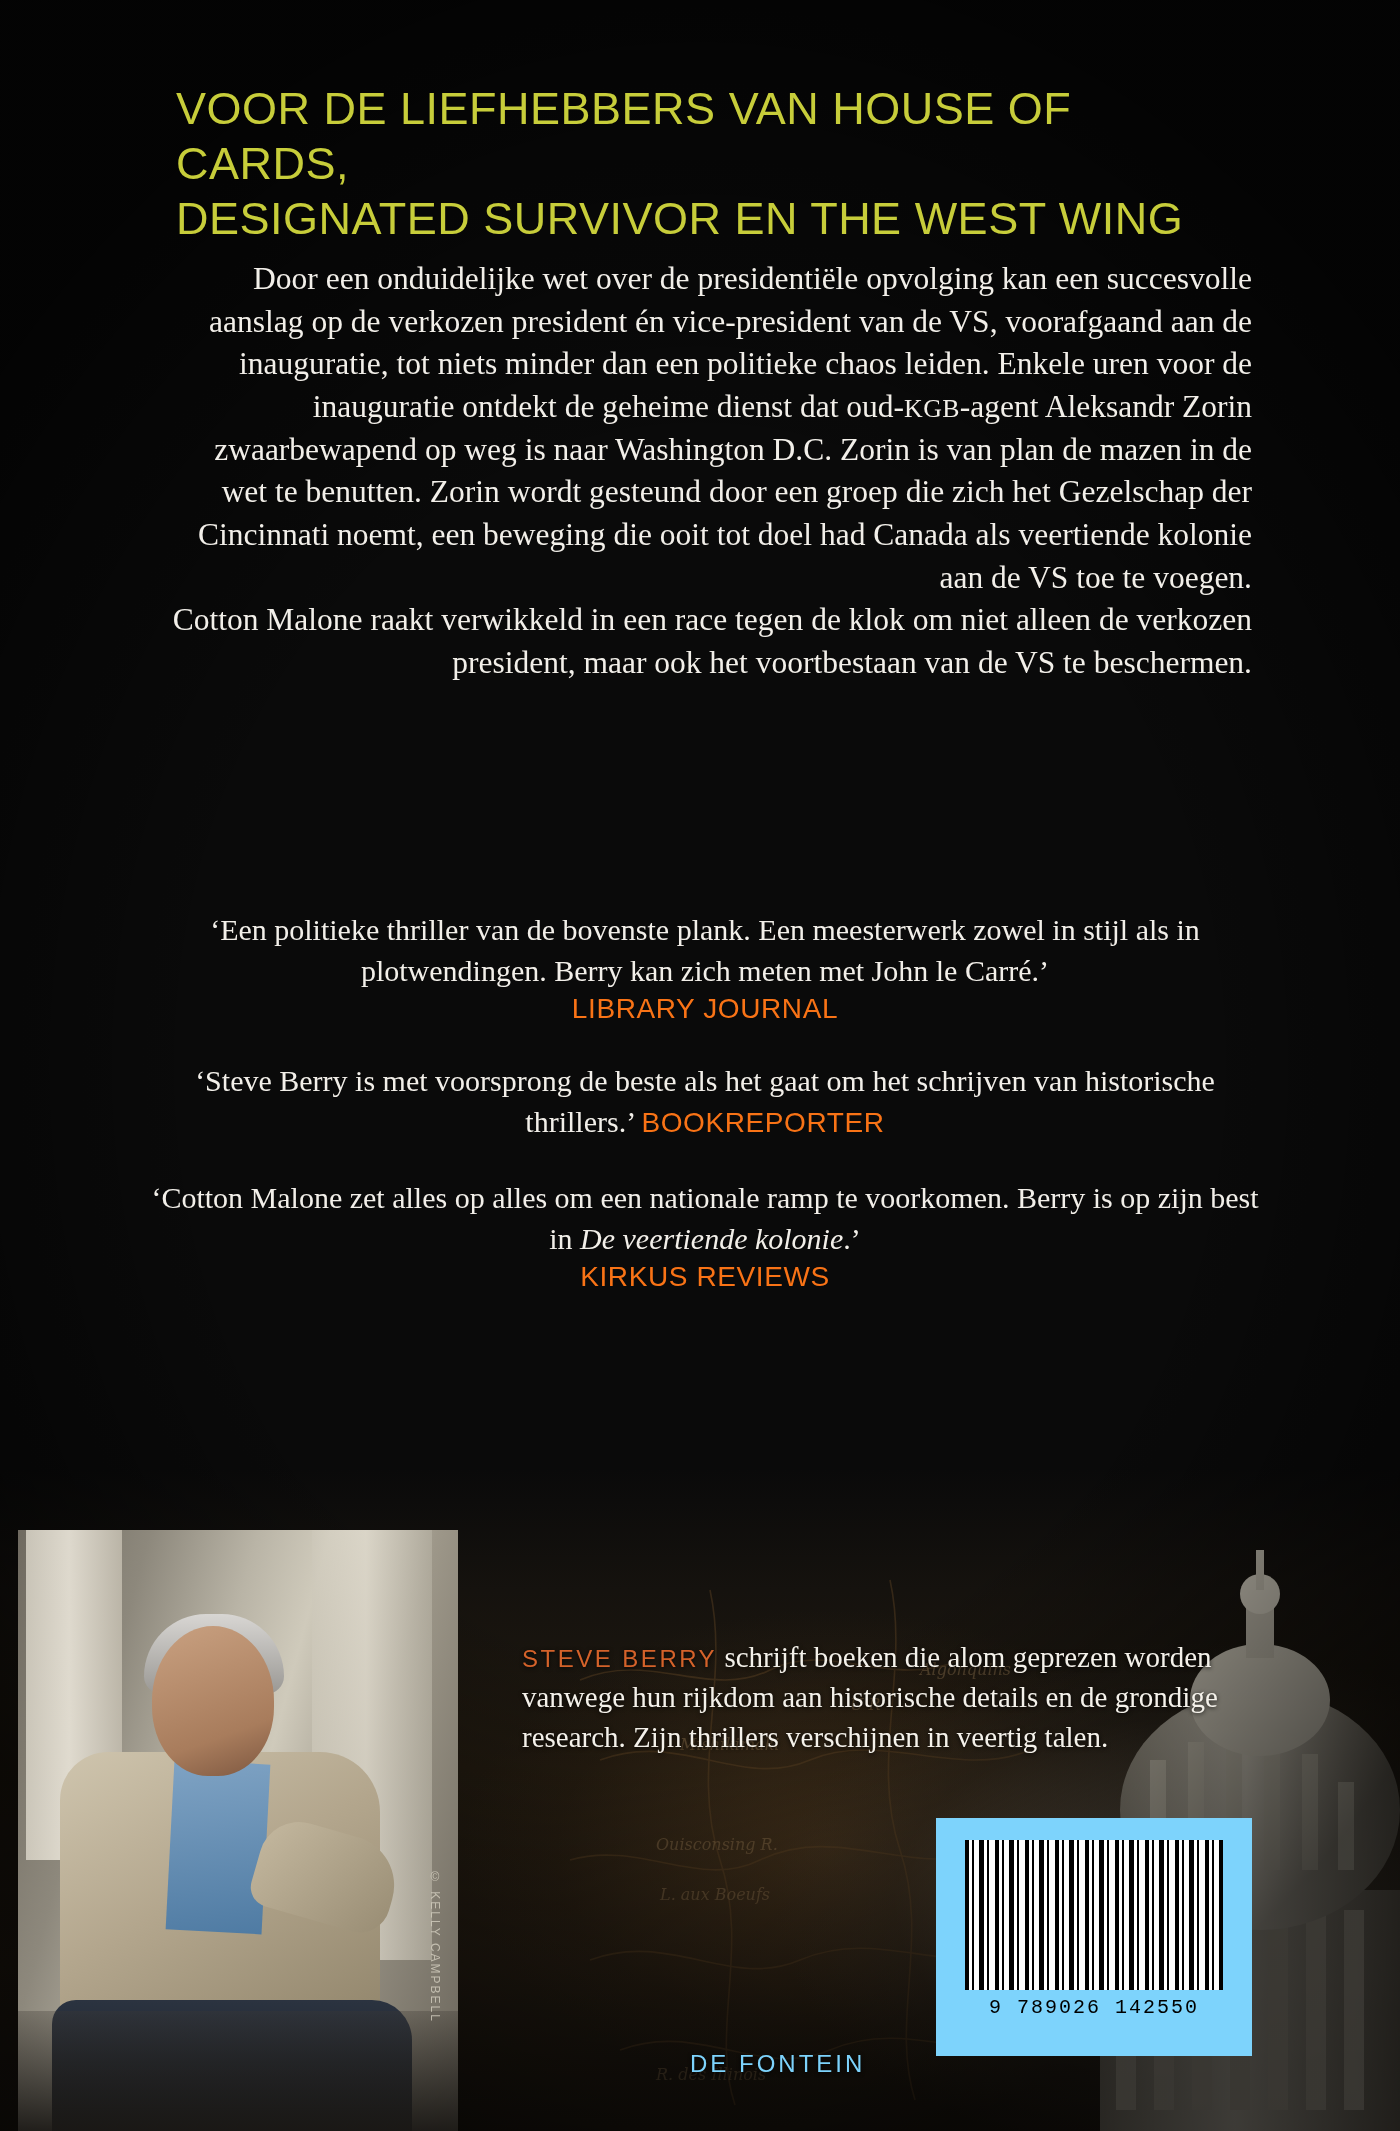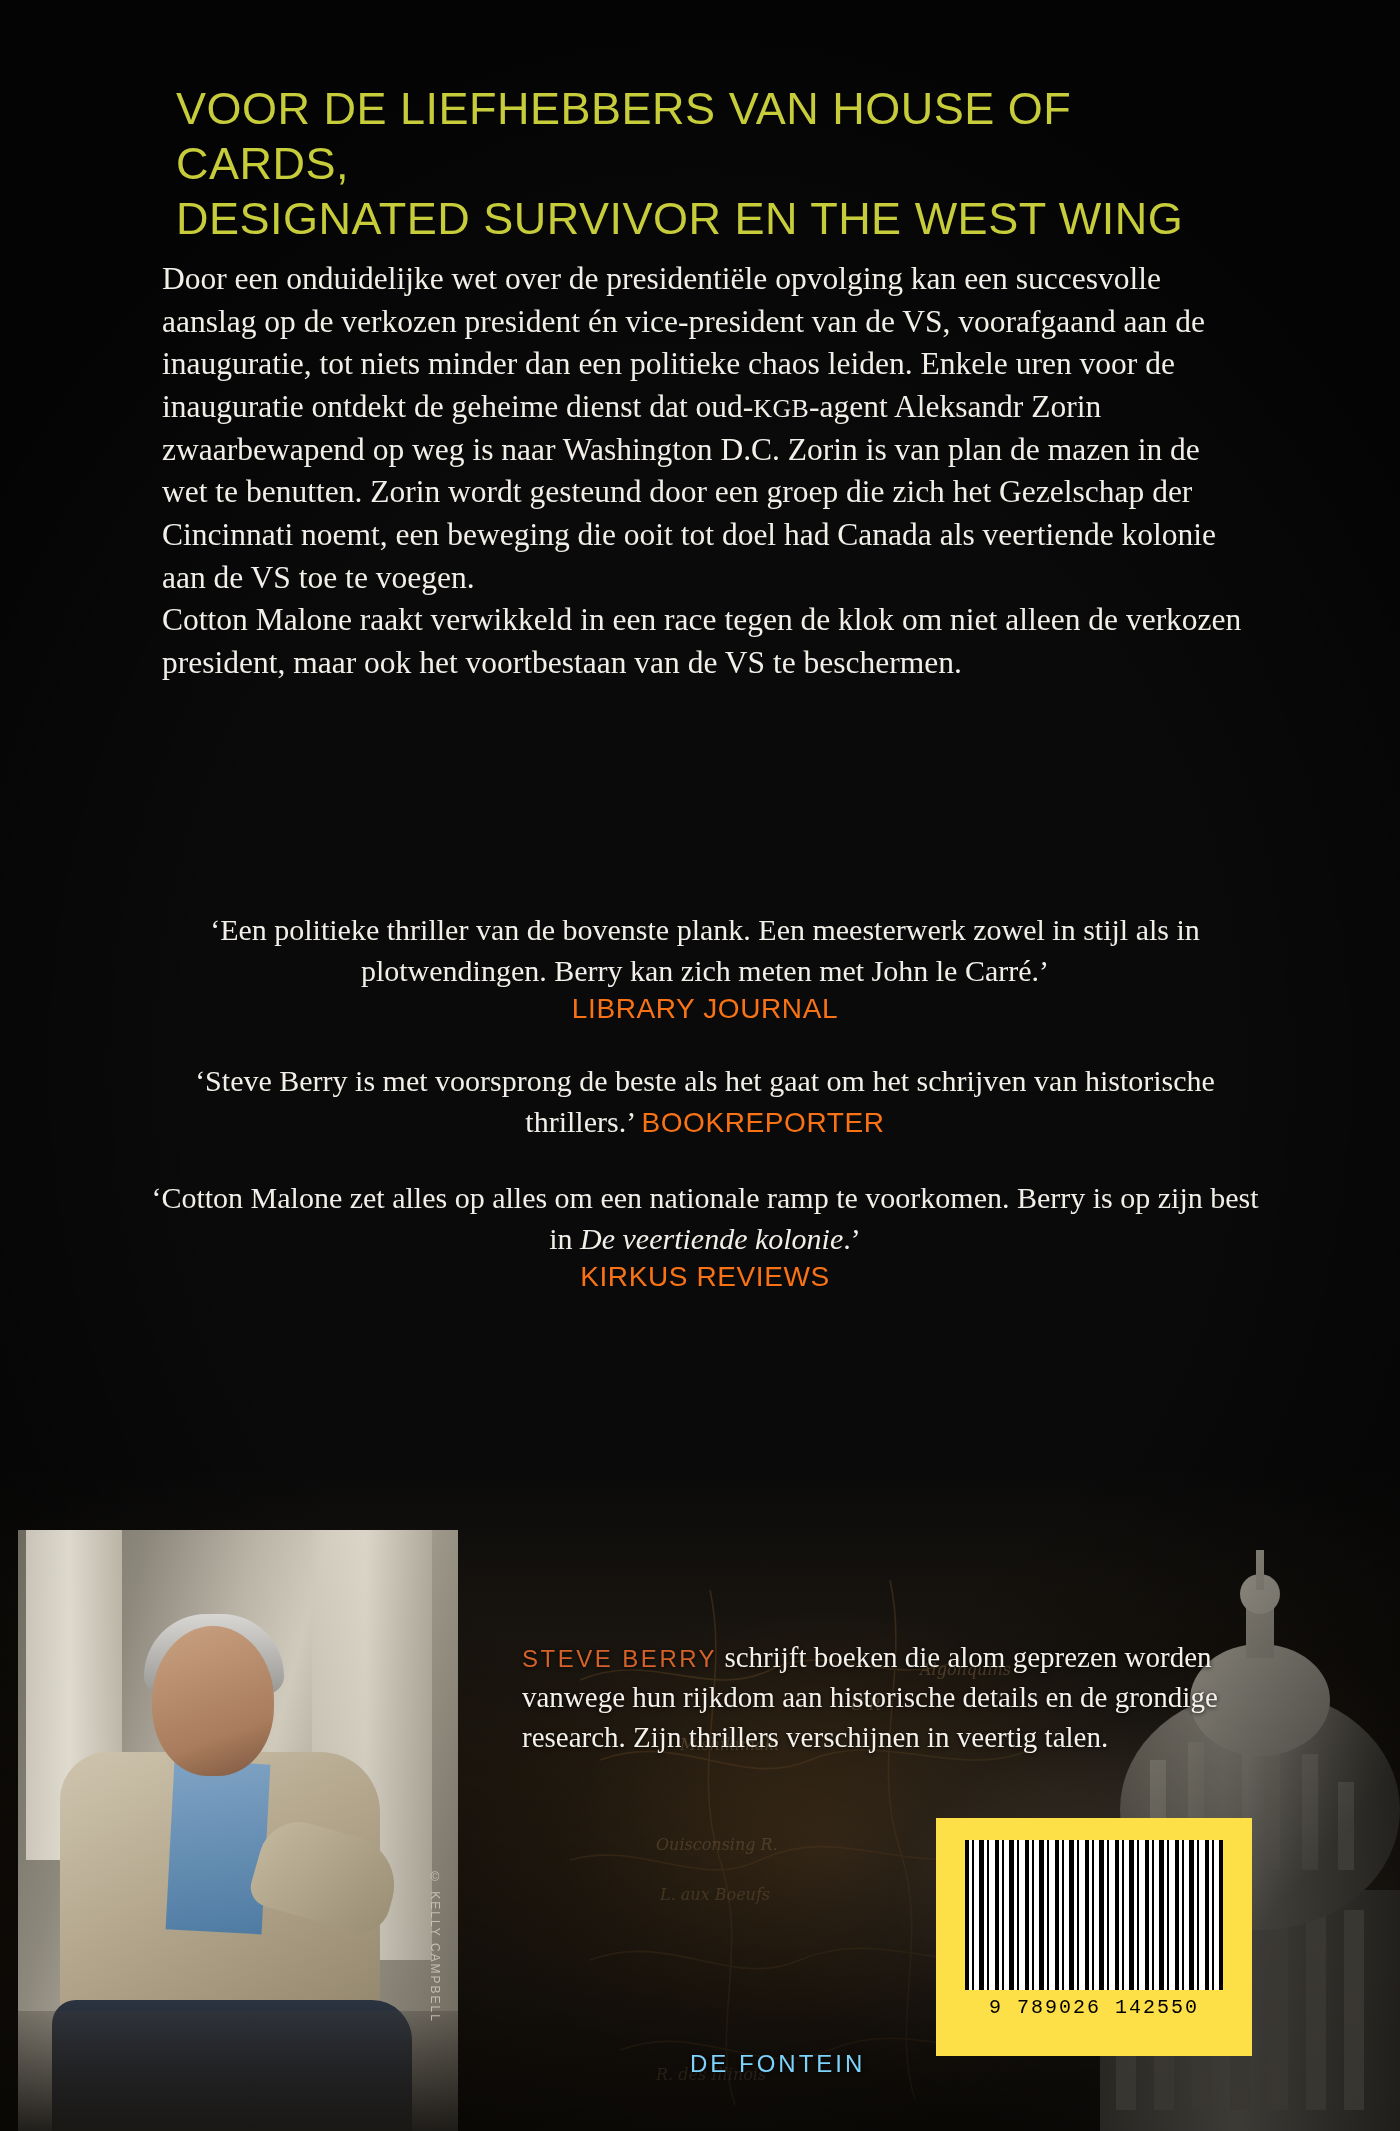--- a/index.html
+++ b/index.html
@@ -67,21 +67,21 @@
   }
   
   .blurb {
     position: absolute;
     left: 162px;
     top: 258px;
     width: 1090px;
     color: #f2efe9;
     font-size: 31.5px;
     line-height: 1.355;
-    text-align: left;
+    text-align: right;
   }
   .blurb p {
     margin: 0;
   }
   .sc {
     font-size: 0.82em;
     letter-spacing: 0.4px;
   }
   
   .quotes {
@@ -254,21 +254,21 @@
     color: #7dd3fc;
     text-shadow: 0 1px 4px rgba(0,0,0,0.9);
   }
   
   .barcode-box {
     position: absolute;
     left: 936px;
     top: 1818px;
     width: 316px;
     height: 238px;
-    background: #fde047;
+    background: #7dd3fc;
     display: flex;
     flex-direction: column;
     align-items: center;
     justify-content: flex-start;
     padding-top: 22px;
     box-sizing: border-box;
   }
   .bars {
     width: 258px;
     height: 150px;

